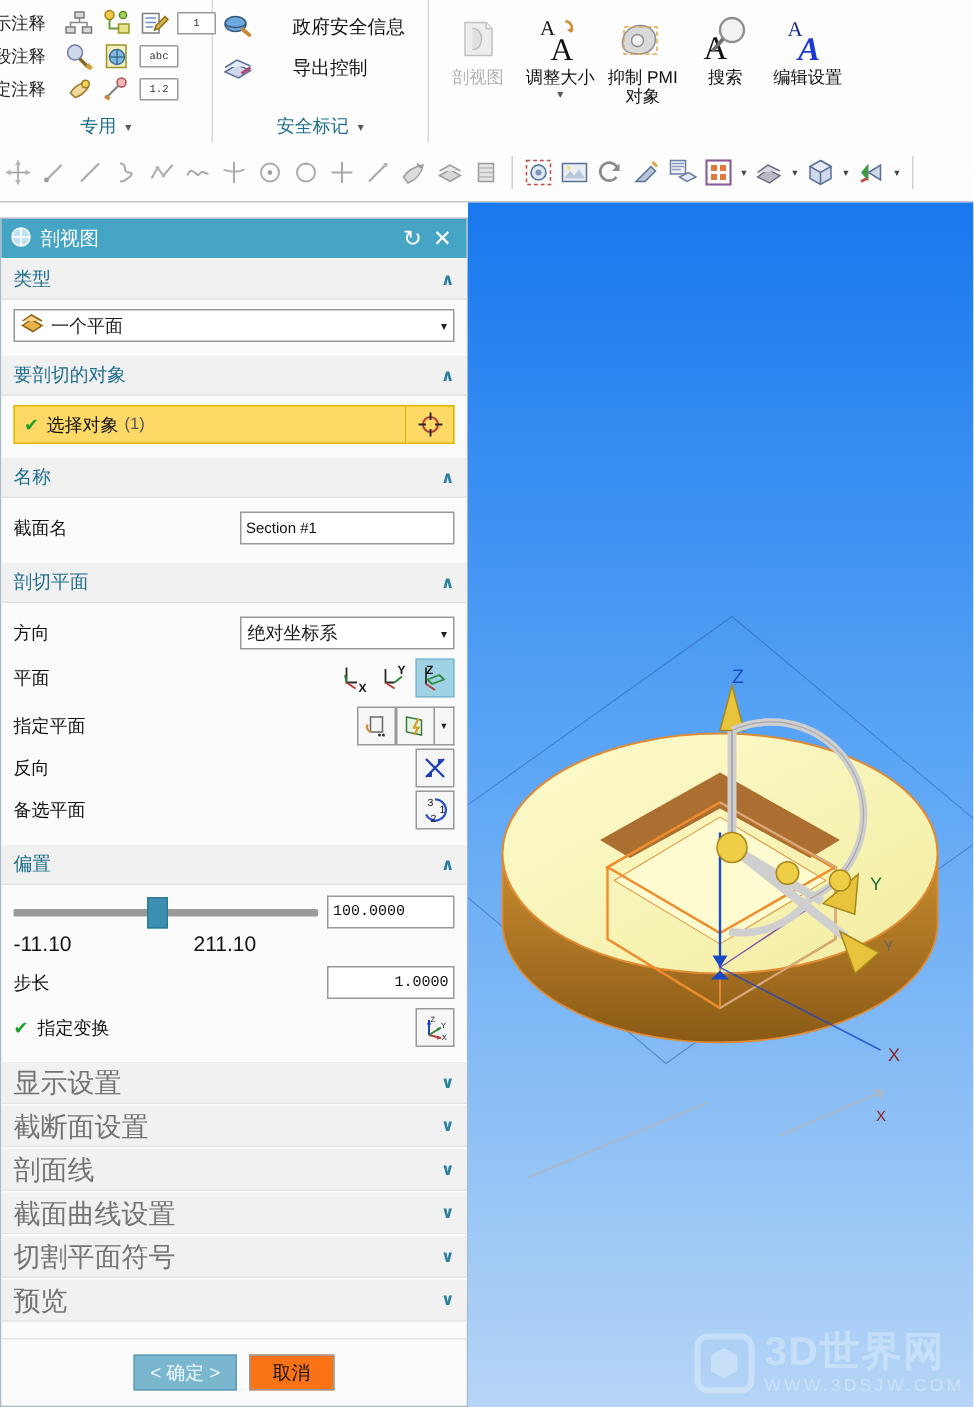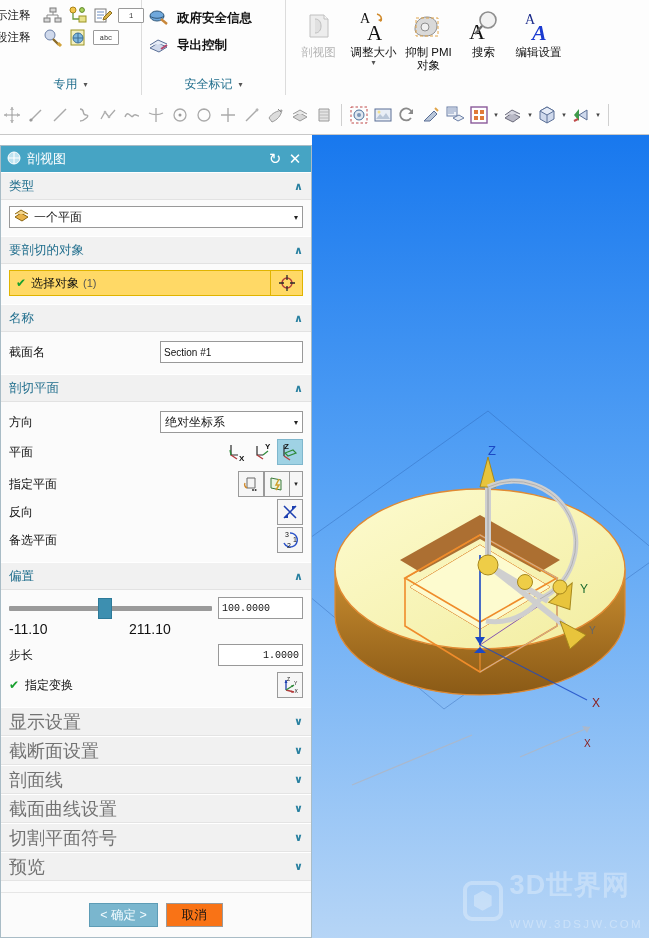--- a/index.html
+++ b/index.html
@@ -28,21 +28,21 @@
   .g1row{display:flex;align-items:center;height:21px;gap:5px;}
   .g1lbl{font-size:11.5px;color:#222;width:42px;margin-left:-6px;white-space:nowrap;overflow:hidden;}
   .g1ic{width:20px;height:19px;position:relative;}
   .g1box{width:24px;height:13px;border:1px solid #9a9a9a;background:#fff;border-radius:1px;
          font-size:7px;color:#333;display:flex;align-items:center;justify-content:center;
          font-family:"Liberation Mono",monospace;}
 
   
   .g2{width:144px;}
   .g2 .rows{display:flex;flex-direction:column;gap:3px;padding:4px 0 0 4px;}
-  .g2row{display:flex;align-items:center;gap:7px;height:24px;font-weight:bold;}
+  .g2row{display:flex;align-items:center;gap:25px;height:24px;}
   .g2row .txt{font-size:12.5px;color:#111;white-space:nowrap;}
   .g2ic{width:22px;height:20px;position:relative;flex:none;}
 
   
   .g3{flex:1;}
   .g3 .rows{display:flex;align-items:flex-start;padding:2px 0 0 4px;gap:2px;}
   .bigbtn{width:53px;display:flex;flex-direction:column;align-items:center;padding-top:2px;}
   .bigbtn .glyph{height:40px;display:flex;align-items:center;justify-content:center;}
   .bigbtn .cap{font-size:11.5px;text-align:center;line-height:13px;color:#111;}
   .bigbtn.dis .cap{color:#b4b4b4;}
@@ -58,21 +58,21 @@
   
   .viewport{position:absolute;left:312px;top:135px;width:337px;height:803px;overflow:hidden;
             background:linear-gradient(#1878ee 0%, #59a4f5 45%, #b6d5f6 100%);}
   .wm{position:absolute;right:6px;bottom:8px;display:flex;align-items:center;gap:7px;opacity:.30;}
   .wm-logo{width:40px;height:40px;border:4px solid #fff;border-radius:9px;
            display:flex;align-items:center;justify-content:center;box-sizing:border-box;}
   .wm-hex{width:18px;height:20px;background:#fff;
           clip-path:polygon(50% 0,100% 25%,100% 75%,50% 100%,0 75%,0 25%);}
   .wm-txt{display:flex;flex-direction:column;line-height:1;}
   .wm-t1{font-size:27px;color:#fff;font-weight:bold;letter-spacing:1px;}
-  .wm-t2{font-size:11.5px;color:#fff;letter-spacing:2.3px;margin-top:20px;}
+  .wm-t2{font-size:11.5px;color:#fff;letter-spacing:2.3px;margin-top:4px;}
 
   
   .dialog{position:absolute;left:0;top:145px;width:312px;height:793px;background:#fbfbfb;
           border:1px solid #a9bcc6;box-sizing:border-box;display:flex;flex-direction:column;}
   .dlg-title{height:26px;background:#46a4c4;display:flex;align-items:center;padding:0 6px;flex:none;}
   .dlg-title .tt{color:#fff;font-size:13px;margin-left:6px;flex:1;}
   .dlg-title .tbtn{color:#fff;font-size:15px;width:20px;text-align:center;cursor:default;}
   .dlg-body{flex:1;overflow:hidden;background:#fbfbfb;}
 
   .sec-head{height:26px;display:flex;align-items:center;padding:0 8px;
@@ -176,20 +176,37 @@
                 </svg>
             </span>
             <span class="g1ic">
               <svg width="20" height="19" viewBox="0 0 20 19">
                   <rect x="3" y="2" width="13" height="15" fill="#f3efc0" stroke="#9a9424"></rect>
                   <circle cx="10" cy="10" r="5" fill="#7fb8e0" stroke="#3f6f96"></circle>
                   <path d="M5 10h10M10 5v10" stroke="#3f6f96" fill="none"></path>
                 </svg>
             </span>
             <span class="g1box">abc</span>
+          </div>
+          <div class="g1row">
+            <span class="g1lbl">定注释</span>
+            <span class="g1ic">
+              <svg width="20" height="19" viewBox="0 0 20 19">
+                  <path d="M4 12c2-4 6-6 9-7l3 3c-2 3-5 6-9 7z" fill="#f0d79a" stroke="#9c7a2c"></path>
+                  <circle cx="14" cy="6" r="2.5" fill="#f4d150" stroke="#9c7a2c"></circle>
+                </svg>
+            </span>
+            <span class="g1ic">
+              <svg width="20" height="19" viewBox="0 0 20 19">
+                  <circle cx="13" cy="5" r="3" fill="#f3b6b6" stroke="#a54f4f"></circle>
+                  <path d="M11 7L3 15" stroke="#8a8a8a" stroke-width="1.6"></path>
+                  <path d="M2 14l3 2" stroke="#c8873a" stroke-width="2.4"></path>
+                </svg>
+            </span>
+            <span class="g1box">1.2</span>
           </div>
         </div>
       </div>
       <div class="rgroup-foot">
         <span>专用</span>
         <span class="dd">▾</span>
       </div>
     </div>
 
     <div class="rgroup g2">

